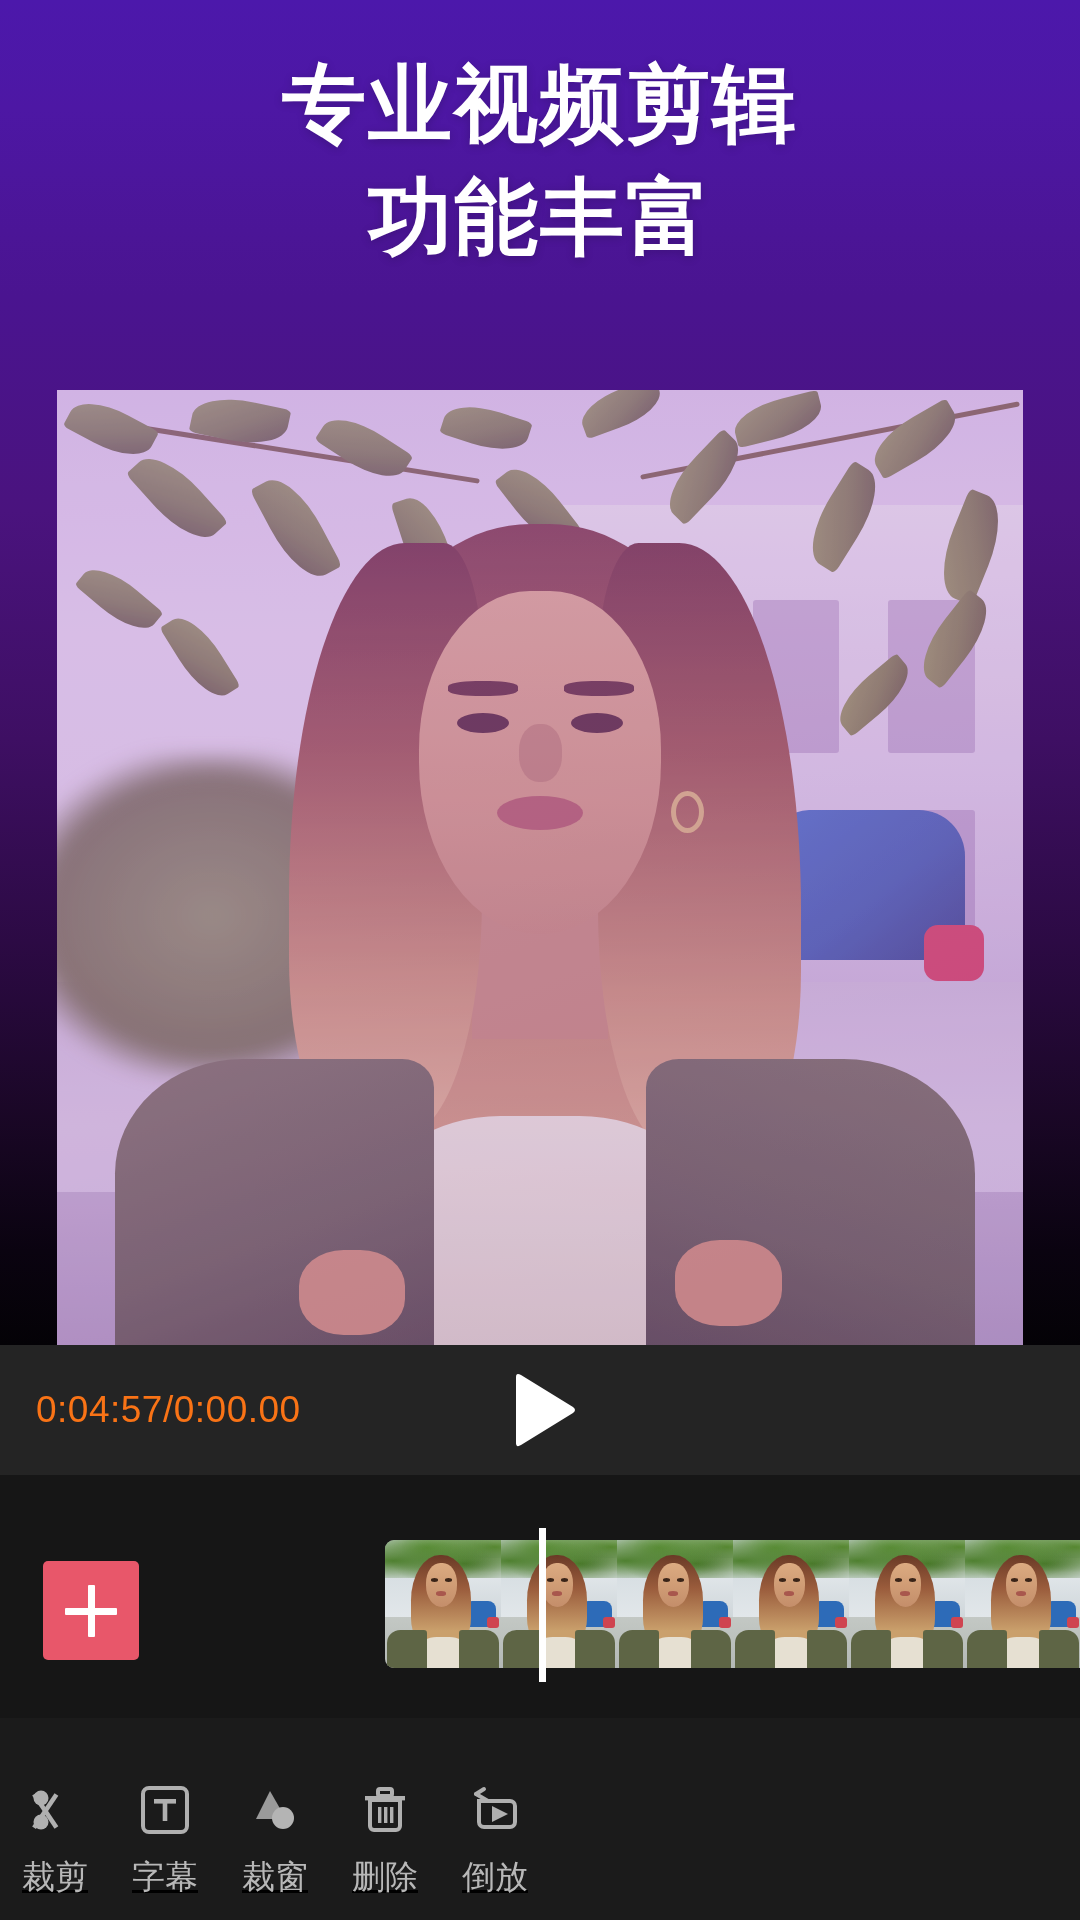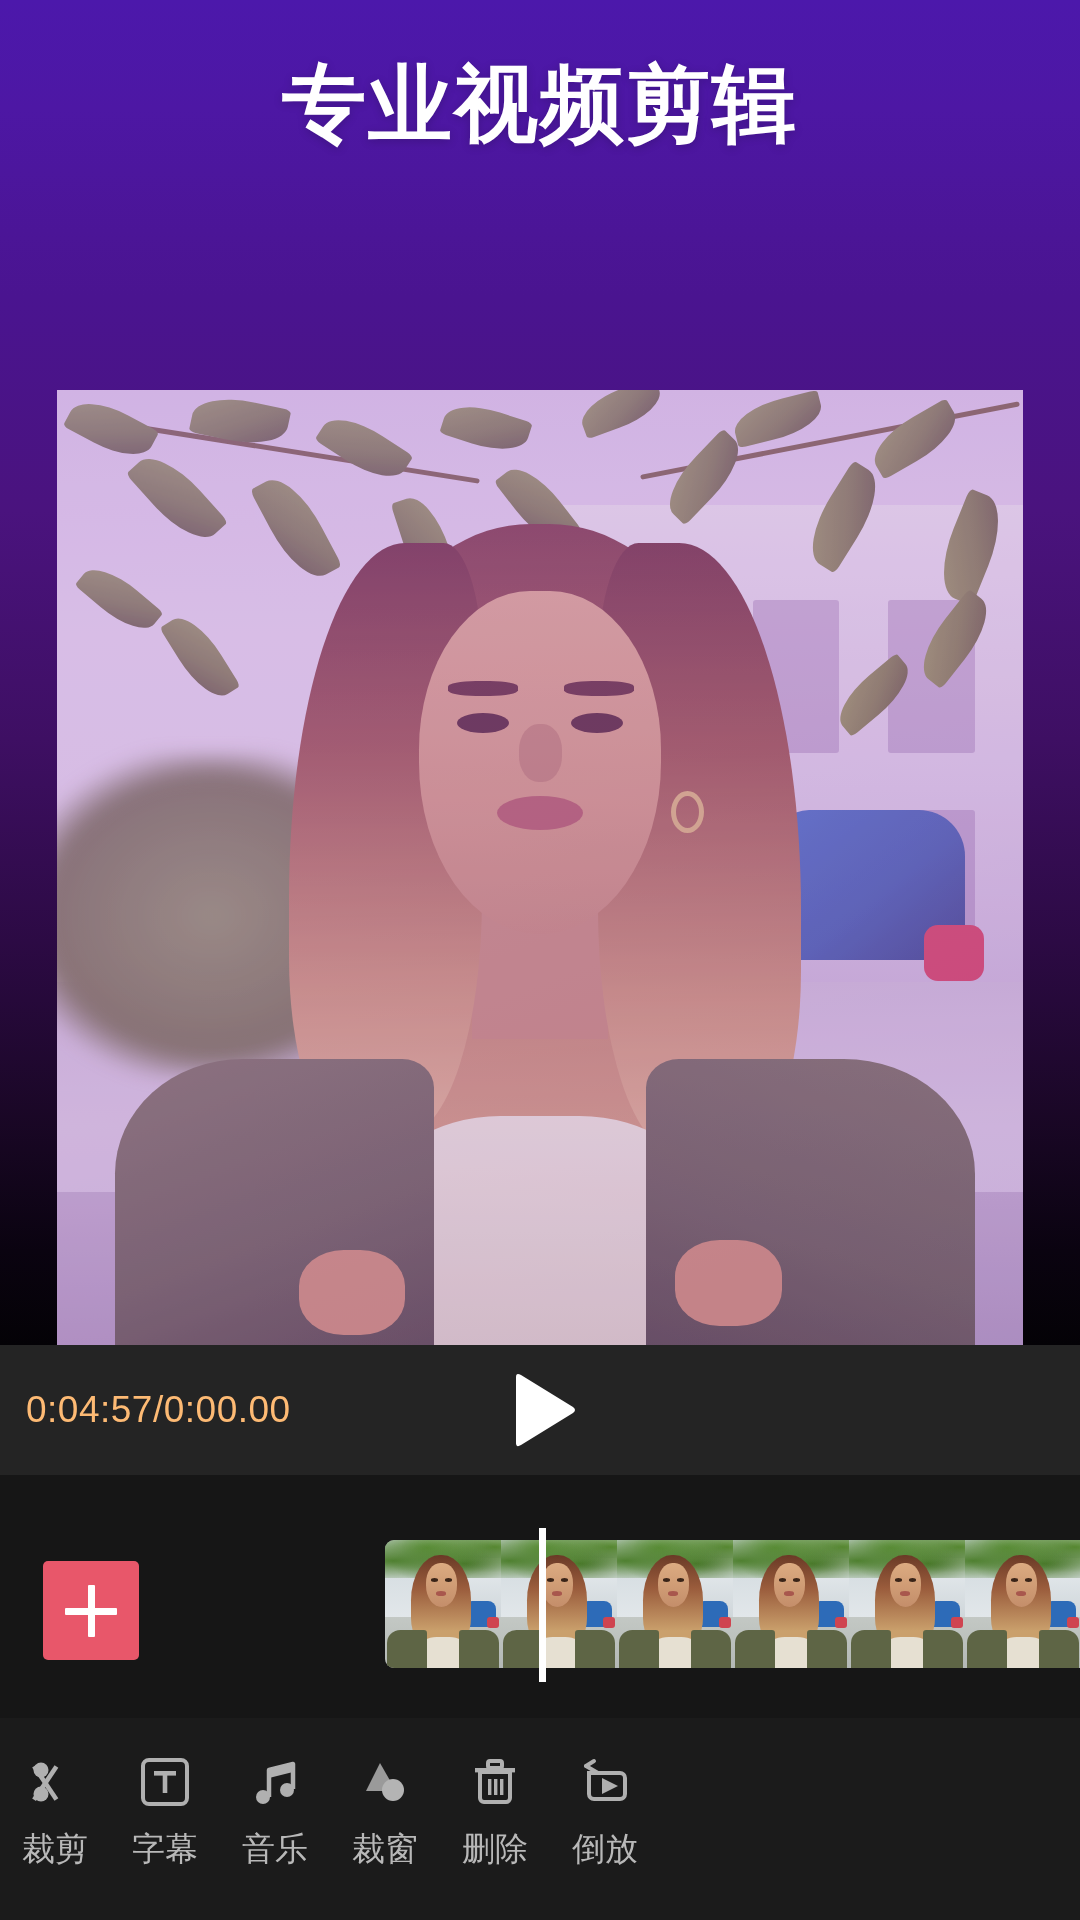--- a/index.html
+++ b/index.html
@@ -211,23 +211,23 @@
     background:#c98f66; border-radius:42%;
   }
 
   
   .player-bar {
     position:absolute; left:0; top:1345px;
     width:1080px; height:130px;
     background:#242424;
   }
   .timecode {
-    position:absolute; left:26px; top:50%;
+    position:absolute; left:36px; top:50%;
     transform:translateY(-50%);
-    color:#fdba74;
+    color:#f97316;
     font-size:37px;
     letter-spacing:.5px;
     white-space:nowrap;
   }
   .play-btn {
     position:absolute; left:508px; top:50%;
     transform:translateY(-50%);
     width:72px; height:80px;
     background:transparent;
     border:none;
@@ -314,22 +314,23 @@
   .toolbar {
     position:absolute; left:0; top:1718px;
     width:1080px; height:202px;
     background:#1b1b1b;
     overflow:hidden;
   }
   .toolbar-track {
     position:absolute; left:0; top:0;
     height:202px;
     display:flex;
-    align-items:flex-start;
+    align-items:center;
     padding-top:36px;
+    text-decoration:underline;
   }
   .tool {
     width:110px;
     flex:0 0 110px;
     display:flex;
     flex-direction:column;
     align-items:center;
     background:transparent;
     border:none;
     cursor:pointer;
@@ -348,20 +349,21 @@
   }
 </style>
 </head>
 <body>
 
 <div class="screen">
 
   <div class="hero">
     <div class="hero-title">
       <span class="line">专业视频剪辑</span>
+      <span class="line">功能丰富</span>
     </div>
   </div>
 
   <div class="preview">
     <div class="preview-photo">
       <div class="ph-sky"></div>
       <div class="ph-building"></div>
       <div class="ph-window" style="left:58%;top:22%;width:9%;height:16%;"></div>
       <div class="ph-window" style="left:72%;top:22%;width:9%;height:16%;"></div>
       <div class="ph-window" style="left:86%;top:22%;width:9%;height:16%;"></div>
@@ -557,31 +559,20 @@
         <span class="ico">
           <svg width="50" height="50" viewBox="0 0 50 50" aria-hidden="true">
             <rect x="3" y="3" width="44" height="44" rx="6" fill="none" stroke="#b0b0b0" stroke-width="4"></rect>
             <rect x="14" y="14" width="22" height="4.6" fill="#b0b0b0"></rect>
             <rect x="22.7" y="14" width="4.6" height="22" fill="#b0b0b0"></rect>
           </svg>
         </span>
         <span class="lbl">字幕</span>
       </button>
 
-      <button class="tool">
-        <span class="ico">
-          <svg width="50" height="50" viewBox="0 0 50 50" aria-hidden="true">
-            <path d="M19 40V13l24-6v25" fill="none" stroke="#b0b0b0" stroke-width="4.5" stroke-linejoin="round"></path>
-            <path d="M19 13l24-6v8l-24 6z" fill="#b0b0b0"></path>
-            <circle cx="13" cy="40" r="7" fill="#b0b0b0"></circle>
-            <circle cx="37" cy="33" r="7" fill="#b0b0b0"></circle>
-          </svg>
-        </span>
-        <span class="lbl">音乐</span>
-      </button>
 
 
 
       <button class="tool">
         <span class="ico">
           <svg width="50" height="50" viewBox="0 0 50 50" aria-hidden="true">
             <path d="M20 6 L36 34 L6 34 Z" fill="#9a9a9a"></path>
             <circle cx="33" cy="33" r="11" fill="#b4b4b4"></circle>
           </svg>
         </span>

